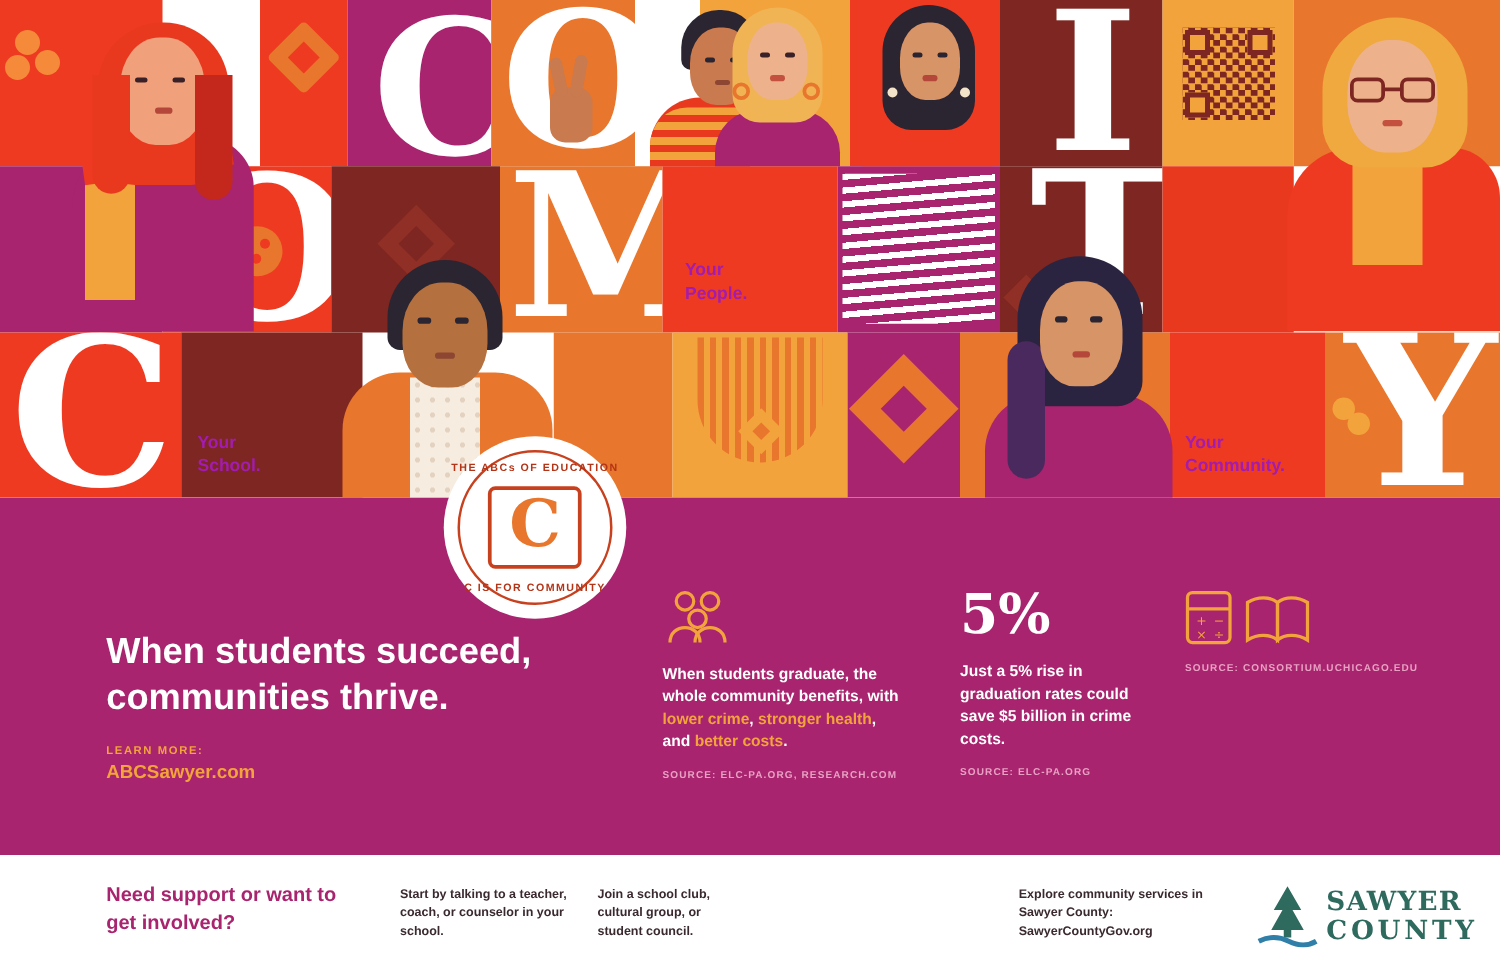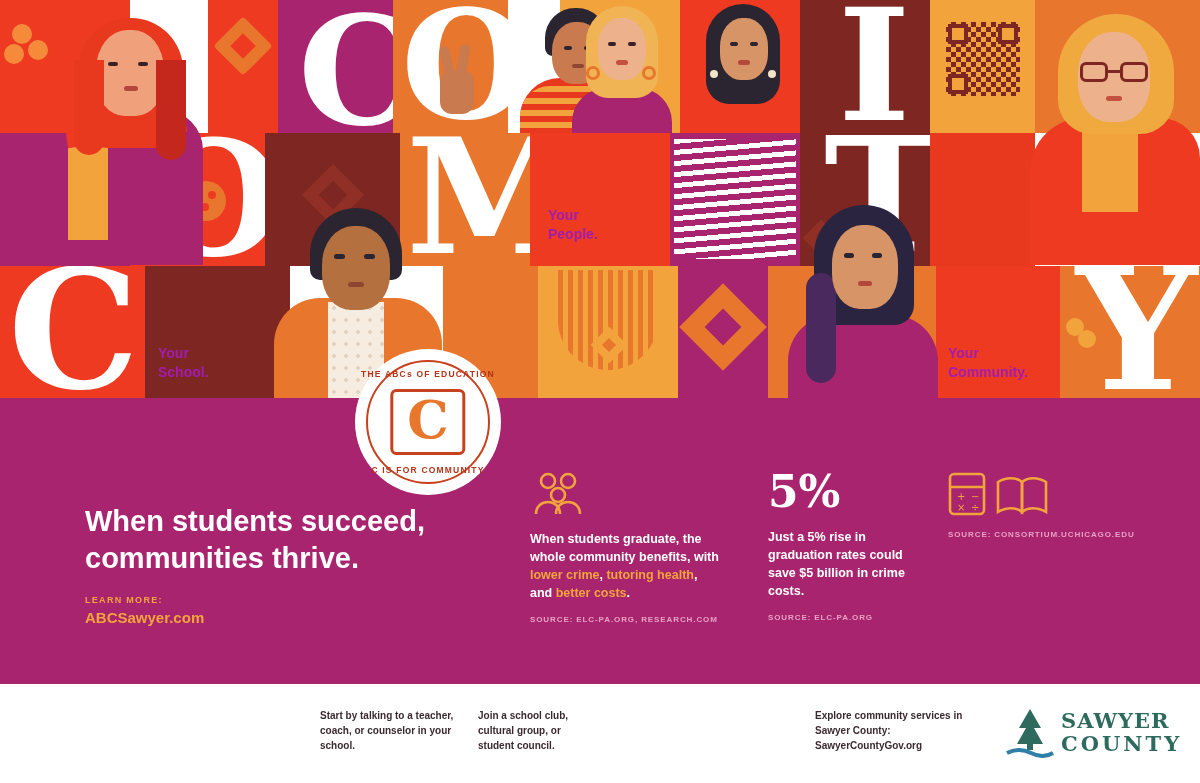--- a/index.html
+++ b/index.html
@@ -296,21 +296,21 @@
       <div class="icon">
         <svg width="56" height="46" viewBox="0 0 56 46">
           <circle cx="18" cy="11" r="7" fill="none" stroke="#f3a33c" stroke-width="2.6"></circle>
           <circle cx="38" cy="11" r="7" fill="none" stroke="#f3a33c" stroke-width="2.6"></circle>
           <circle cx="28" cy="25" r="7" fill="none" stroke="#f3a33c" stroke-width="2.6"></circle>
           <path d="M6 44c0-8 6-12 12-12s12 4 12 12" fill="none" stroke="#f3a33c" stroke-width="2.6"></path>
           <path d="M26 44c0-8 6-12 12-12s12 4 12 12" fill="none" stroke="#f3a33c" stroke-width="2.6"></path>
         </svg>
       </div>
       <div class="txt">
-        <span>When students graduate, the whole community benefits, with </span><span class="hl-orange">lower crime</span><span>, </span><span class="hl-orange">tutoring health</span><span>, and </span><span class="hl-orange">better costs</span><span>.</span>
+        <span>When students graduate, the whole community benefits, with </span><span class="hl-orange">lower crime</span><span>, </span><span class="hl-orange">stronger health</span><span>, and </span><span class="hl-orange">better costs</span><span>.</span>
       </div>
       <div class="src">SOURCE: ELC-PA.ORG, RESEARCH.COM</div>
     </div>
 
     <div class="col" style="left:768px;width:155px;">
       <div class="bigstat">5%</div>
       <div class="txt">Just a 5% rise in graduation rates could save $5 billion in crime costs.</div>
       <div class="src">SOURCE: ELC-PA.ORG</div>
     </div>
 
@@ -325,20 +325,21 @@
           <text x="23" y="41" font-size="10" fill="#f3a33c" font-family="DejaVu Sans">÷</text>
           <path d="M50 12c8-5 18-5 24 0v30c-6-5-16-5-24 0z" fill="none" stroke="#f3a33c" stroke-width="2.6"></path>
           <path d="M98 12c-8-5-18-5-24 0v30c6-5 16-5 24 0z" fill="none" stroke="#f3a33c" stroke-width="2.6"></path>
         </svg>
       </div>
       <div class="src">SOURCE: CONSORTIUM.UCHICAGO.EDU</div>
     </div>
   </div>
 
   <div class="footer">
+    <div class="footer-q">Need support or want to get involved?</div>
     <div class="f-item" style="left:478px;width:120px;">Join a school club, cultural group, or student council.</div>
     <div class="f-item" style="left:320px;width:140px;">Start by talking to a teacher, coach, or counselor in your school.</div>
     <div class="f-item" style="left:815px;width:165px;">Explore community services in Sawyer County: SawyerCountyGov.org</div>
 
     <div class="logo">
       <svg width="50" height="52" viewBox="0 0 50 52">
         <path d="M25 3 L36 22 L29 22 L38 38 L12 38 L21 22 L14 22 Z" fill="#2e6a5e"></path>
         <rect x="22" y="36" width="6" height="8" fill="#2e6a5e"></rect>
         <path d="M2 47 q12 -6 24 0 q12 6 22 0" stroke="#2f7fa8" stroke-width="4" fill="none"></path>
       </svg>

